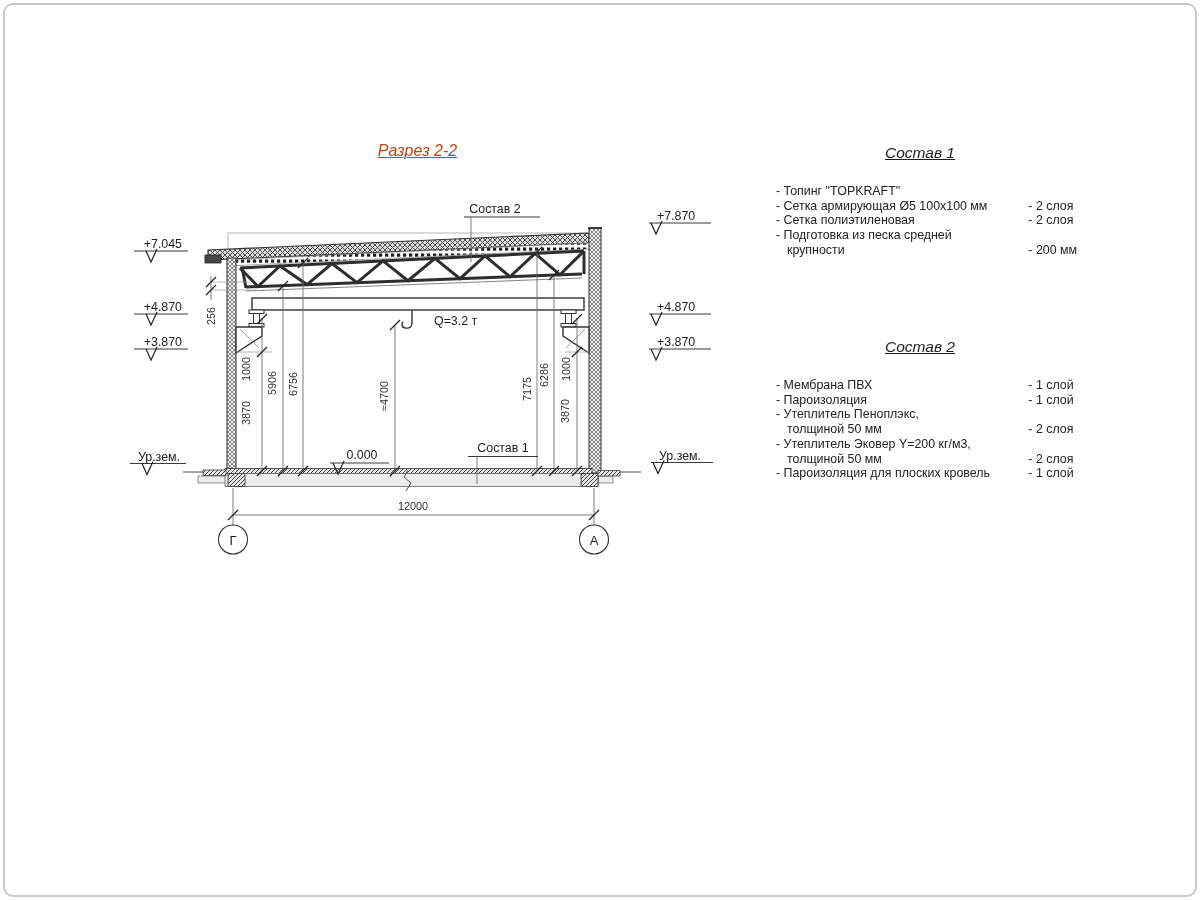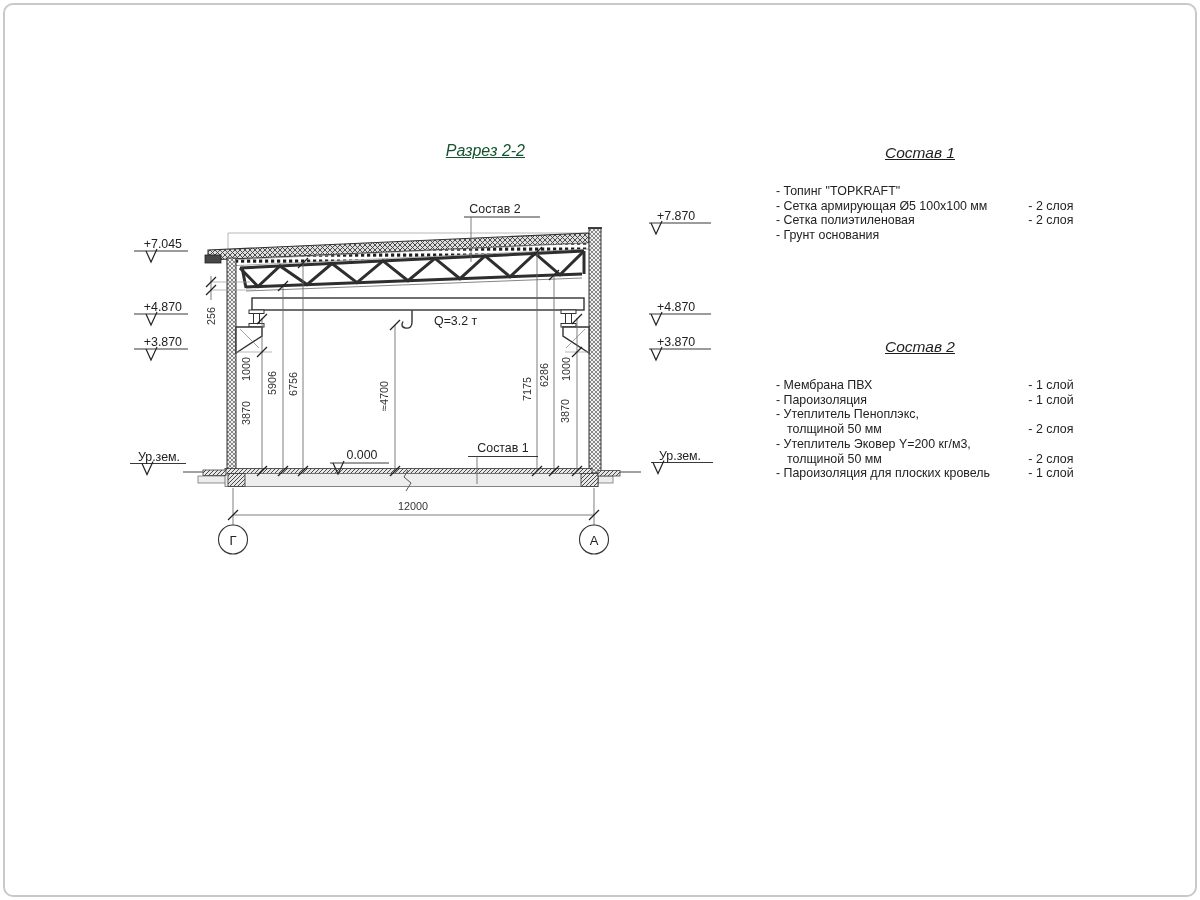--- a/index.html
+++ b/index.html
@@ -1,20 +1,20 @@
 <!DOCTYPE html>
 <html><head>
 <meta charset="utf-8">
 <style>
   html,body { margin:0; padding:0; background:#fff; }
   .canvas { position:relative; width:1200px; height:900px; background:#fff;
             font-family:"Liberation Sans", sans-serif; overflow:hidden; }
   .frame { position:absolute; inset:3px; border:2px solid #c9c9c9; border-radius:10px; pointer-events:none; }
-  .dwg-title { position:absolute; left:310px; top:142px; width:215px; text-align:right;
-               font-style:italic; font-size:16px; color:#14532d; text-decoration:underline; }
+  .dwg-title { position:absolute; left:310px; top:142px; width:215px; text-align:center;
+               font-style:italic; font-size:16px; color:#c2410c; text-decoration:underline; }
   .spec { position:absolute; width:318px; color:#222; }
   #spec1 { left:776px; top:144px; }
   #spec2 { left:776px; top:338px; }
   .spec-title { width:288px; text-align:center; font-style:italic; font-size:15.5px;
                 color:#1f1f1f; text-decoration:underline; margin:0 0 22px 0; }
   .spec-row { display:flex; align-items:flex-end; font-size:12.4px; line-height:14.7px; }
   .item-text { width:250px; white-space:pre-wrap; padding-left:11px; text-indent:-11px; }
   .item-value { width:68px; white-space:nowrap; }
   svg .thin  { stroke:#666; stroke-width:0.85; }
   svg .xthin { stroke:#999; stroke-width:0.7; }
@@ -247,25 +247,26 @@
     <div class="spec-row">
       <div class="item-text">- Сетка армирующая Ø5 100x100 мм</div>
       <div class="item-value">- 2 слоя</div>
     </div>
 
     <div class="spec-row">
       <div class="item-text">- Сетка полиэтиленовая</div>
       <div class="item-value">- 2 слоя</div>
     </div>
 
-
-    <div class="spec-row">
-      <div class="item-text">- Грунт основания</div>
-      <div class="item-value"></div>
-    </div>
+    <div class="spec-row">
+      <div class="item-text">- Подготовка из песка средней
+крупности</div>
+      <div class="item-value">- 200 мм</div>
+    </div>
+
   </div>
   </div>
   <div class="spec" id="spec2">
     <div class="spec-title">Состав 2</div>
     <div>
     <div class="spec-row">
       <div class="item-text">- Мембрана ПВХ</div>
       <div class="item-value">- 1 слой</div>
     </div>
 

